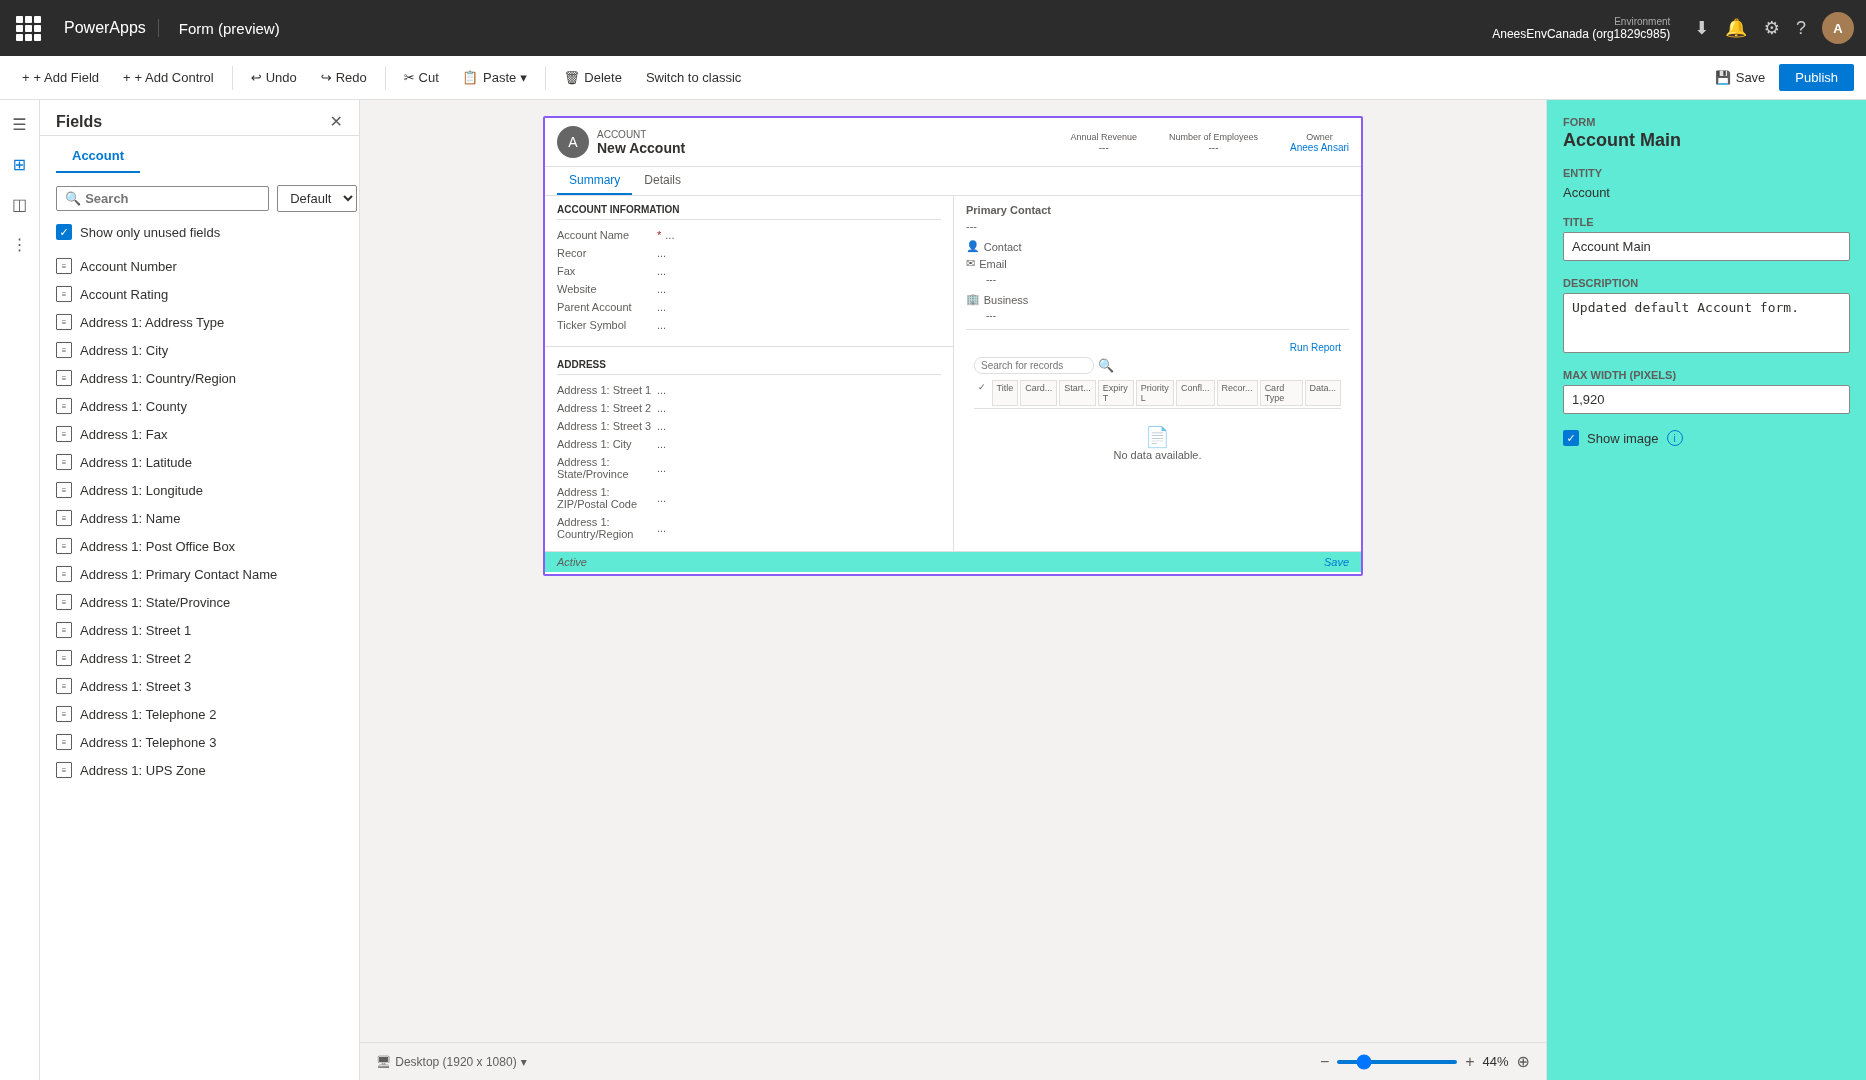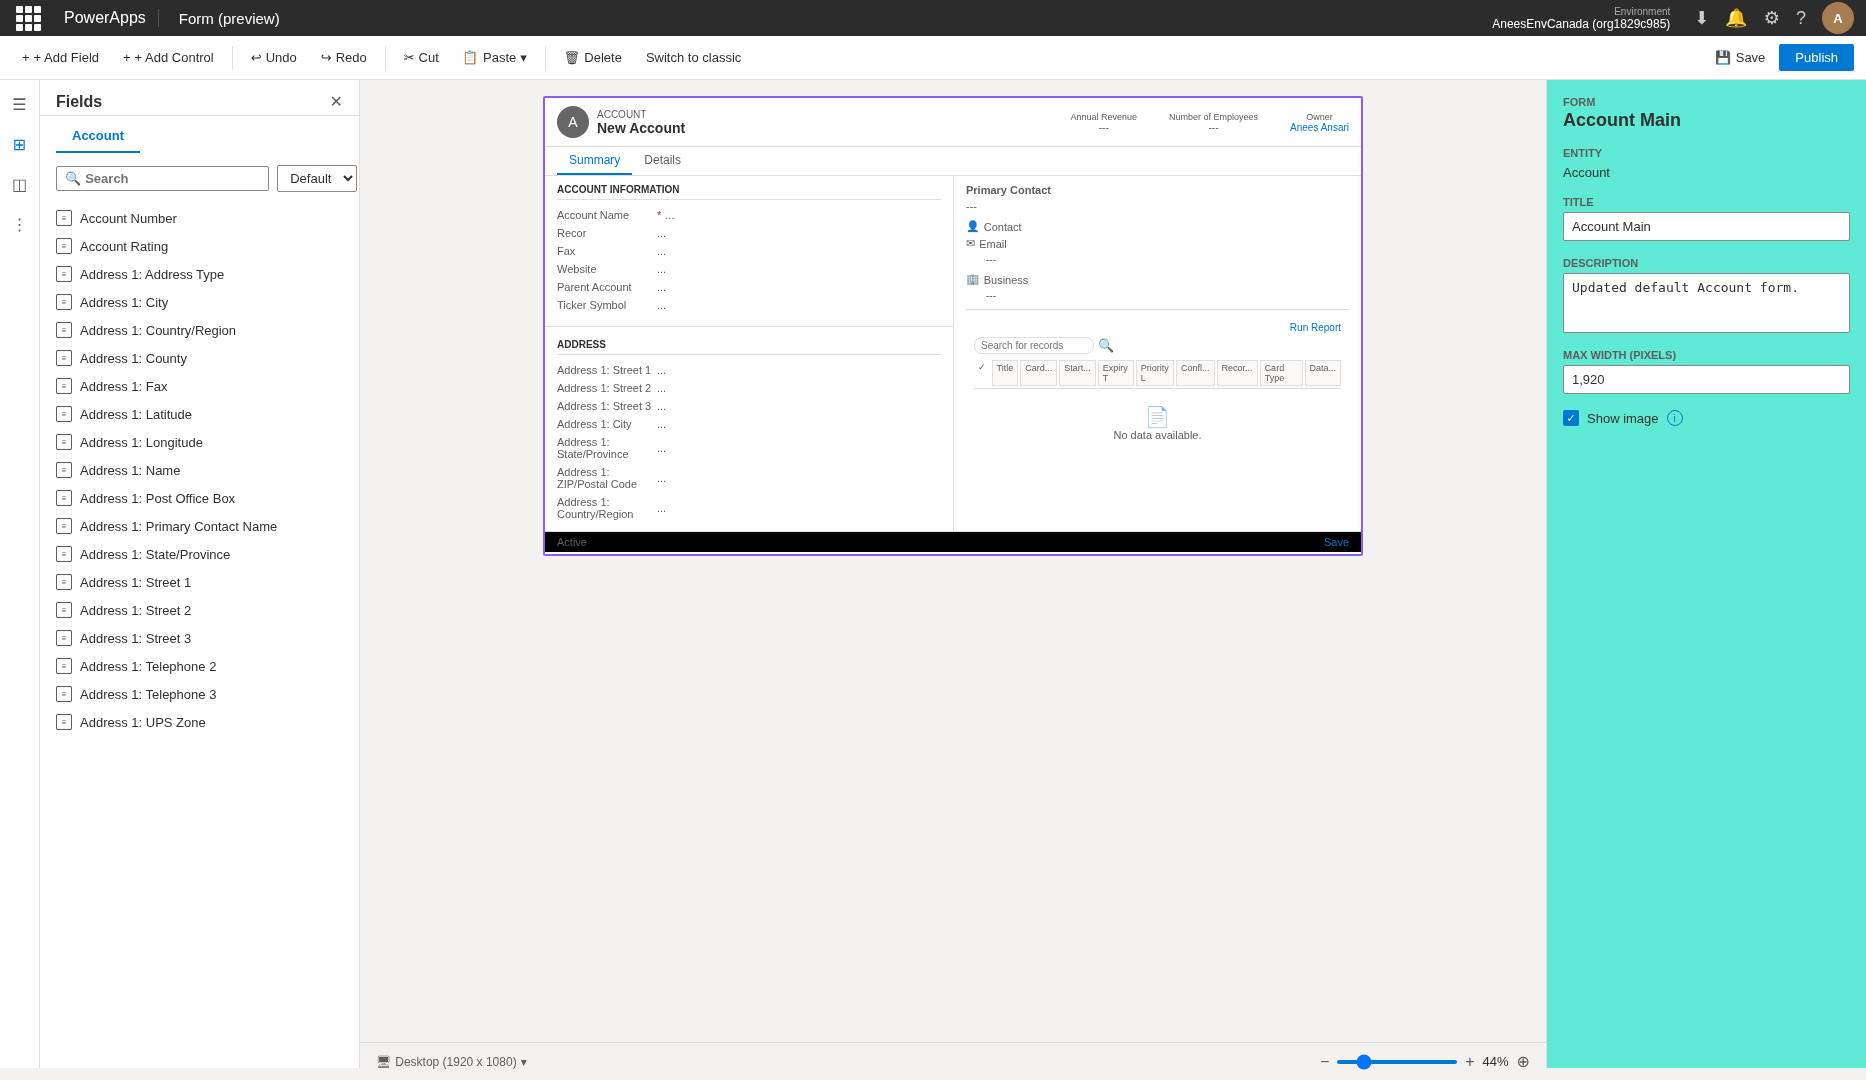--- a/index.html
+++ b/index.html
@@ -1,20 +1,20 @@
 <!DOCTYPE html>
 <html><head>
   <meta charset="utf-8">
   <style>
     * { box-sizing: border-box; margin: 0; padding: 0; }
     body { font-family: 'Segoe UI', sans-serif; font-size: 13px; background: #f3f2f1; color: #323130; width: 1866px; height: 1080px; overflow: hidden; }
 
     
     #top-bar {
-      display: flex; align-items: center; height: 36px;
+      display: flex; align-items: center; height: 56px;
       background: #2c2c2c; color: #fff; padding: 0 12px;
       gap: 8px;
     }
     .waffle-icon { width: 32px; height: 32px; display: flex; align-items: center; justify-content: center; cursor: pointer; }
     .waffle-grid { display: grid; grid-template-columns: repeat(3,7px); gap: 2px; }
     .waffle-dot { width: 7px; height: 7px; background: #fff; border-radius: 1px; }
     .app-name { font-size: 16px; font-weight: 300; color: #fff; padding: 0 12px; border-right: 1px solid #555; }
     .form-title-bar { font-size: 15px; color: #fff; padding-left: 12px; flex: 1; }
     .env-block { text-align: right; font-size: 11px; color: #ccc; margin-right: 16px; }
     .env-block .env-name { color: #fff; font-size: 12px; }
@@ -115,21 +115,21 @@
     .section-title { font-size: 10px; font-weight: 700; color: #323130; text-transform: uppercase; margin-bottom: 6px; border-bottom: 1px solid #e1dfdd; padding-bottom: 4px; }
     .form-field-row { display: flex; align-items: center; padding: 3px 0; font-size: 11px; }
     .form-field-label { width: 100px; color: #605e5c; flex-shrink: 0; }
     .form-field-asterisk { color: #a4262c; margin-right: 4px; }
     .form-field-value { color: #605e5c; }
     .form-divider { border: none; border-top: 1px solid #e1dfdd; margin: 4px 0; }
     .form-right-section { border-left: 1px solid #e1dfdd; padding: 8px 12px; }
     .form-contact-label { font-size: 11px; color: #605e5c; font-weight: 600; margin-bottom: 4px; }
     .form-contact-value { font-size: 11px; color: #605e5c; margin-bottom: 8px; }
     .form-contact-item { display: flex; align-items: center; gap: 4px; font-size: 11px; color: #605e5c; margin-bottom: 4px; }
-    .form-bottom-bar { display: flex; align-items: flex-start; justify-content: space-between; padding: 4px 12px; background: #000000; border-top: 1px solid #e1dfdd; font-size: 11px; color: #605e5c; }
+    .form-bottom-bar { display: flex; align-items: flex-start; justify-content: space-between; padding: 4px 12px; background: #5eead4; border-top: 1px solid #e1dfdd; font-size: 11px; color: #605e5c; font-style: italic; }
     .form-table-section { padding: 4px 8px; }
     .form-table-header { display: flex; align-items: center; justify-content: space-between; margin-bottom: 4px; }
     .run-report-btn { font-size: 10px; color: #0078d4; cursor: pointer; }
     .form-search-row { display: flex; align-items: center; gap: 4px; margin-bottom: 4px; }
     .form-search-input { border: 1px solid #e1dfdd; border-radius: 8px; padding: 2px 6px; font-size: 10px; width: 120px; }
     .form-table-cols { display: flex; gap: 2px; padding: 2px 0; border-bottom: 1px solid #e1dfdd; }
     .form-col-header { font-size: 9px; color: #605e5c; padding: 2px 4px; background: #faf9f8; border: 1px solid #e1dfdd; }
     .form-no-data { text-align: center; padding: 16px; color: #605e5c; font-size: 11px; }
     .form-doc-icon { font-size: 20px; color: #605e5c; }
     .zoom-controls { display: flex; align-items: center; gap: 8px; }
@@ -253,20 +253,24 @@
     <div class="fields-search-row">
       <div class="search-box">
         <span>🔍</span>
         <input type="text" placeholder="Search" style="">
       </div>
       <select class="default-select">
         <option>Default</option>
       </select>
       <span>▾</span>
     </div>
+    <div class="show-unused-row">
+      <div class="checkbox-checked"></div>
+      <span>Show only unused fields</span>
+    </div>
     <div class="fields-list">
       <div class="field-item">
         <div class="field-icon">≡</div>
         <span>Account Number</span>
       </div>
       <div class="field-item">
         <div class="field-icon">≡</div>
         <span>Account Rating</span>
       </div>
       <div class="field-item">

